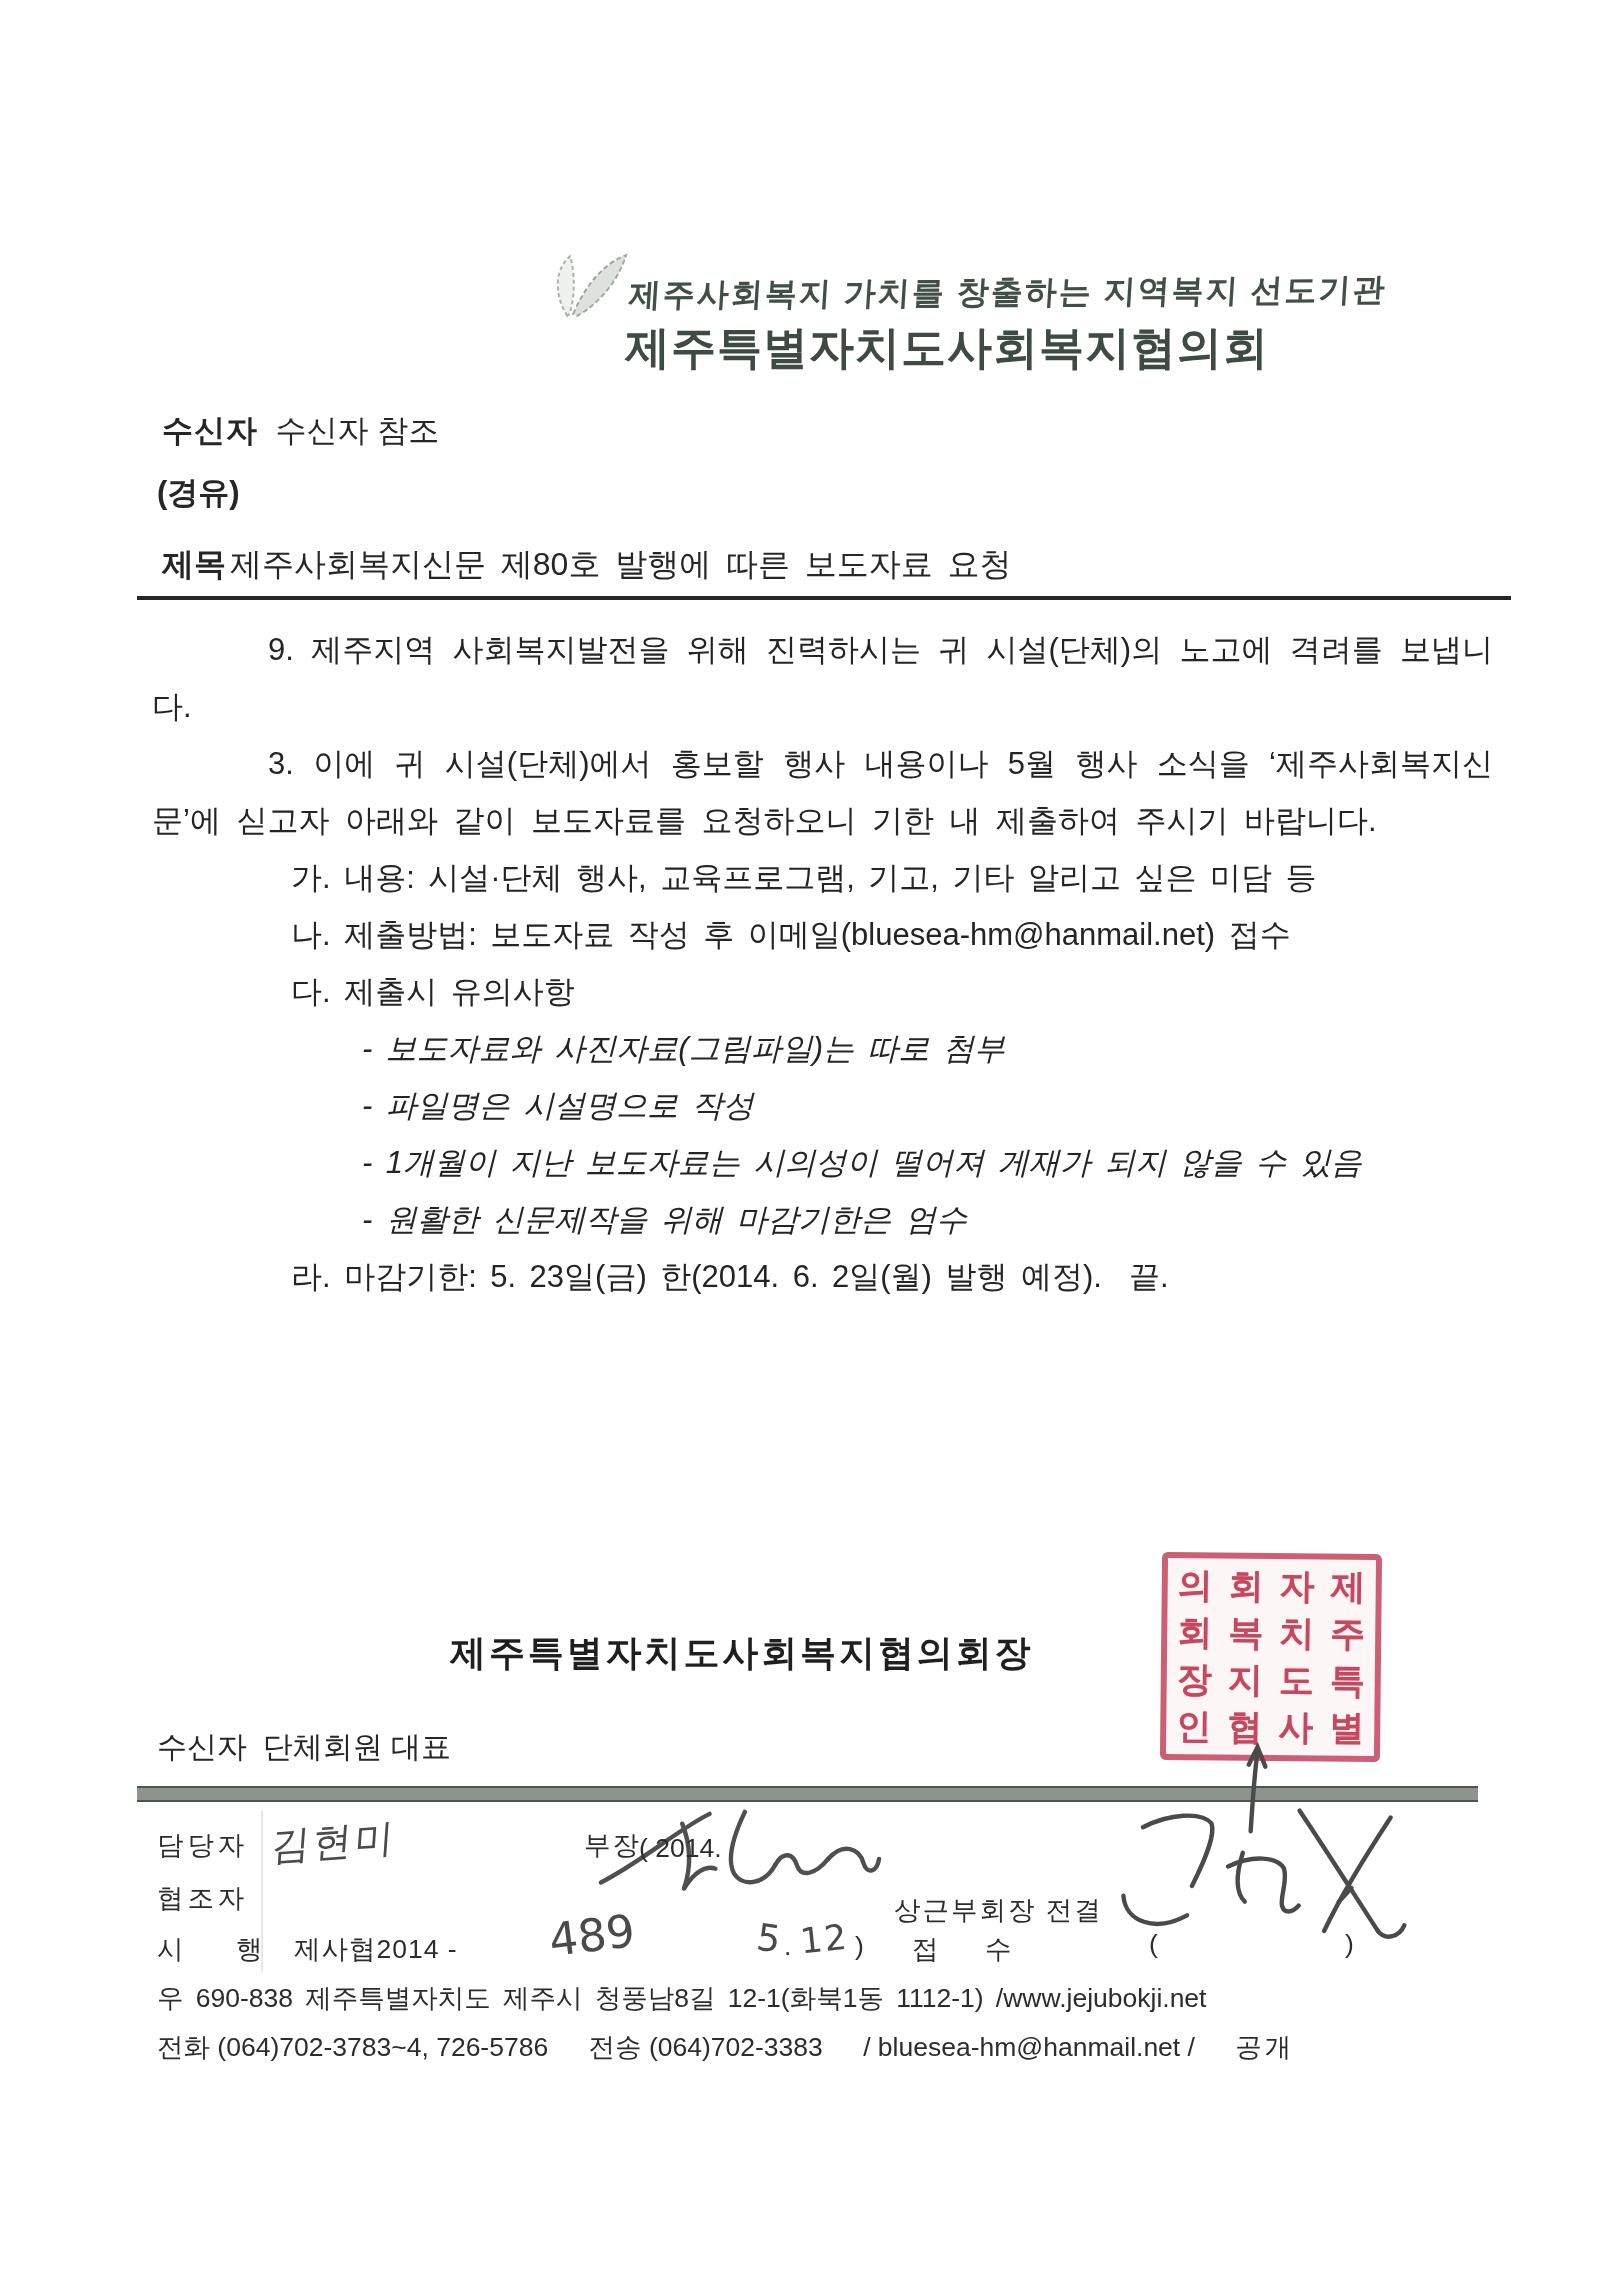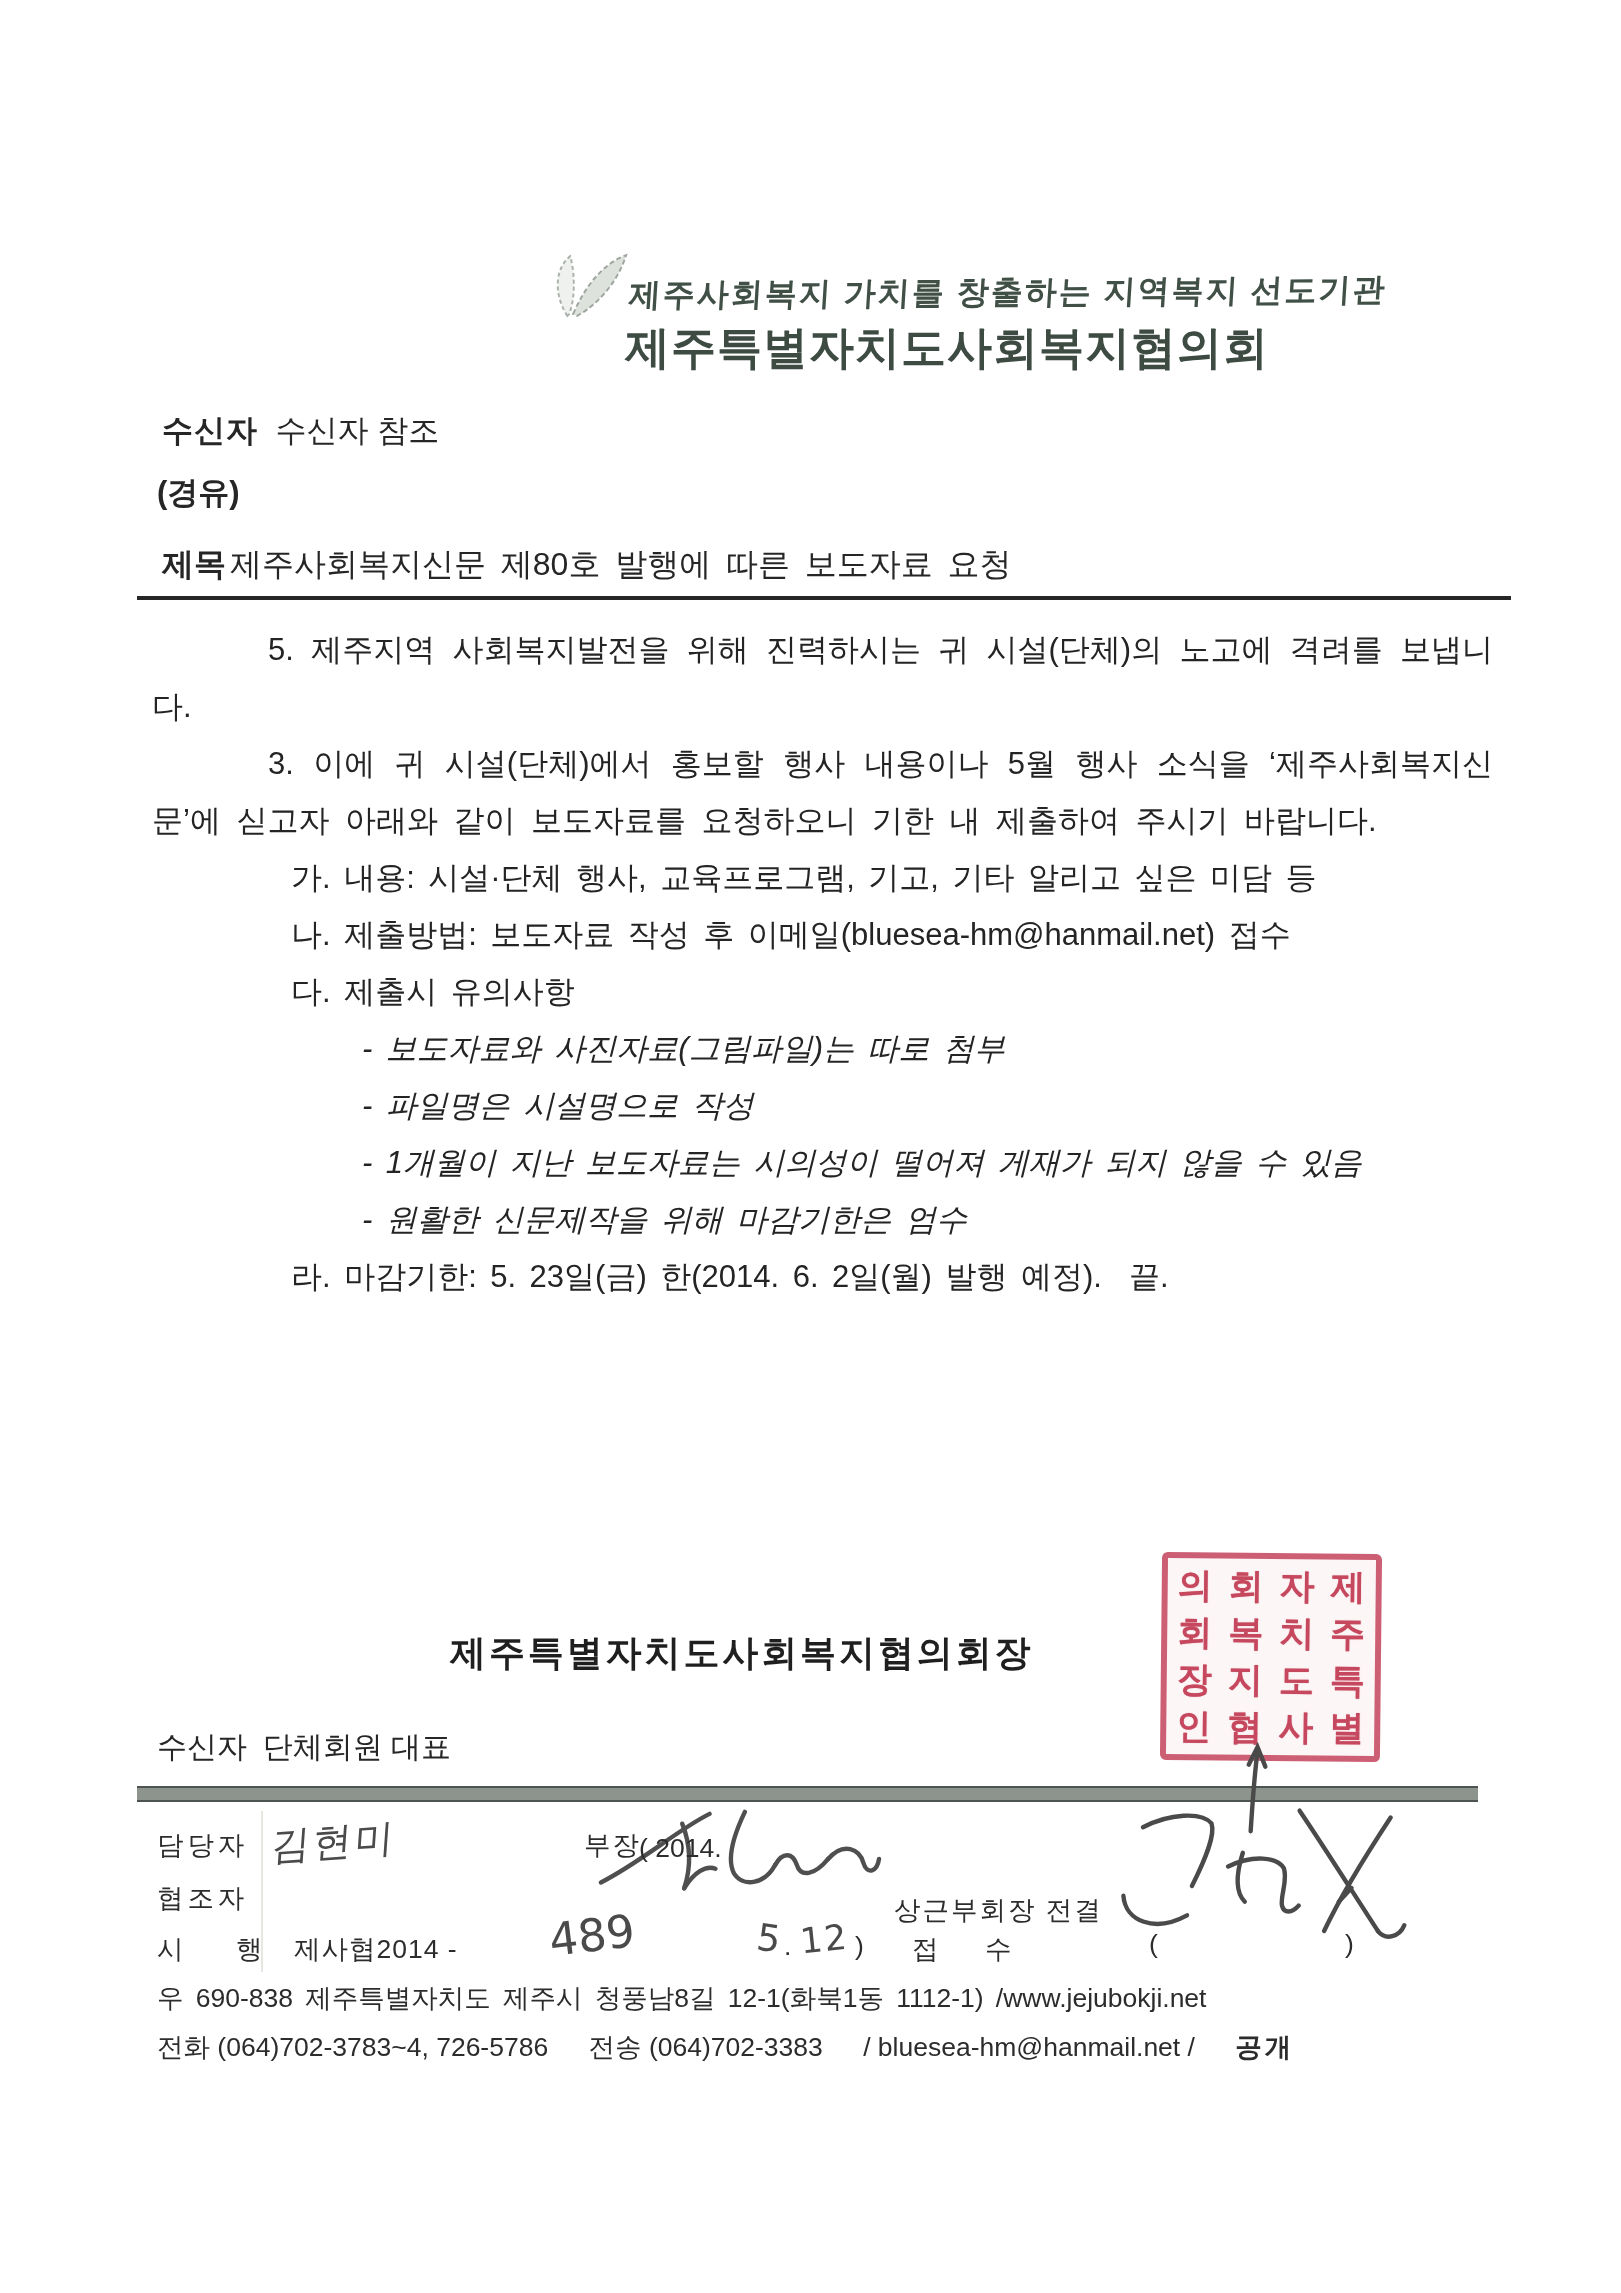--- a/index.html
+++ b/index.html
@@ -77,21 +77,21 @@
     font-family:"DejaVu Sans","Liberation Sans",sans-serif; font-weight:500;
   }
   .hand-name { left:271px; top:1815px; font-size:39px; transform:rotate(-4deg) skewX(-8deg); letter-spacing:2.9px; }
   .hand-489 { left:549px; top:1909px; font-size:45px; transform:rotate(-7deg); }
   .hand-m { left:757px; top:1917px; font-size:37px; transform:rotate(8deg); }
   .hand-d { left:800px; top:1919px; font-size:35px; transform:rotate(-6deg); letter-spacing:2px; }
   svg.sig { position:absolute; overflow:visible; }
   .addr-row { position:absolute; left:157px; top:1980px; font-size:26.5px; word-spacing:4.9px; color:#2c2c2c; }
   .tel-row { position:absolute; left:157px; top:2029px; font-size:26.5px; color:#2c2c2c; }
   .tel-row span { margin-right:33px; }
-  .tel-row .last { margin-right:0; letter-spacing:2.9px;font-weight:bold; }
+  .tel-row .last { margin-right:0; letter-spacing:2.9px; }
 </style>
 </head>
 <body>
 
 <div class="page">
 
   <svg class="butterfly" viewBox="0 0 100 72">
     <path d="M34,66 C20,44 21,18 37,5 C42,24 42,48 36,64 Z" fill="#eef1ee" stroke="#aab2ab" stroke-width="2" stroke-dasharray="4 3"></path>
     <path d="M40,64 C52,36 70,13 94,4 C86,30 66,54 44,66 Z" fill="#dde2dd" stroke="#9ea69f" stroke-width="2" stroke-dasharray="5 3"></path>
   </svg>
@@ -101,21 +101,21 @@
   <div class="recv-row">
     <span class="lbl">수신자</span><span class="val">수신자 참조</span>
   </div>
   <div class="via-row">(경유)</div>
   <div class="subj-row">
     <span class="lbl">제목</span><span class="val">제주사회복지신문 제80호 발행에 따른 보도자료 요청</span>
   </div>
   <div class="subject-rule"></div>
 
   <div class="body-text">
-    <p class="num">5. 제주지역 사회복지발전을 위해 진력하시는 귀 시설(단체)의 노고에 격려를 보냅니다.</p>
+    <p class="num">9. 제주지역 사회복지발전을 위해 진력하시는 귀 시설(단체)의 노고에 격려를 보냅니다.</p>
     <p class="num">3. 이에 귀 시설(단체)에서 홍보할 행사 내용이나 5월 행사 소식을 ‘제주사회복지신문’에 싣고자 아래와 같이 보도자료를 요청하오니 기한 내 제출하여 주시기 바랍니다.</p>
     <div class="list-item">가. 내용: 시설·단체 행사, 교육프로그램, 기고, 기타 알리고 싶은 미담 등</div>
     <div class="list-item">나. 제출방법: 보도자료 작성 후 이메일(bluesea-hm@hanmail.net) 접수</div>
     <div class="list-item">다. 제출시 유의사항</div>
     <div class="note-item">- 보도자료와 사진자료(그림파일)는 따로 첨부</div>
     <div class="note-item">- 파일명은 시설명으로 작성</div>
     <div class="note-item">- 1개월이 지난 보도자료는 시의성이 떨어져 게재가 되지 않을 수 있음</div>
     <div class="note-item">- 원활한 신문제작을 위해 마감기한은 엄수</div>
     <div class="list-item">라. 마감기한: 5. 23일(금) 한(2014. 6. 2일(월) 발행 예정).  끝.</div>
   </div>

